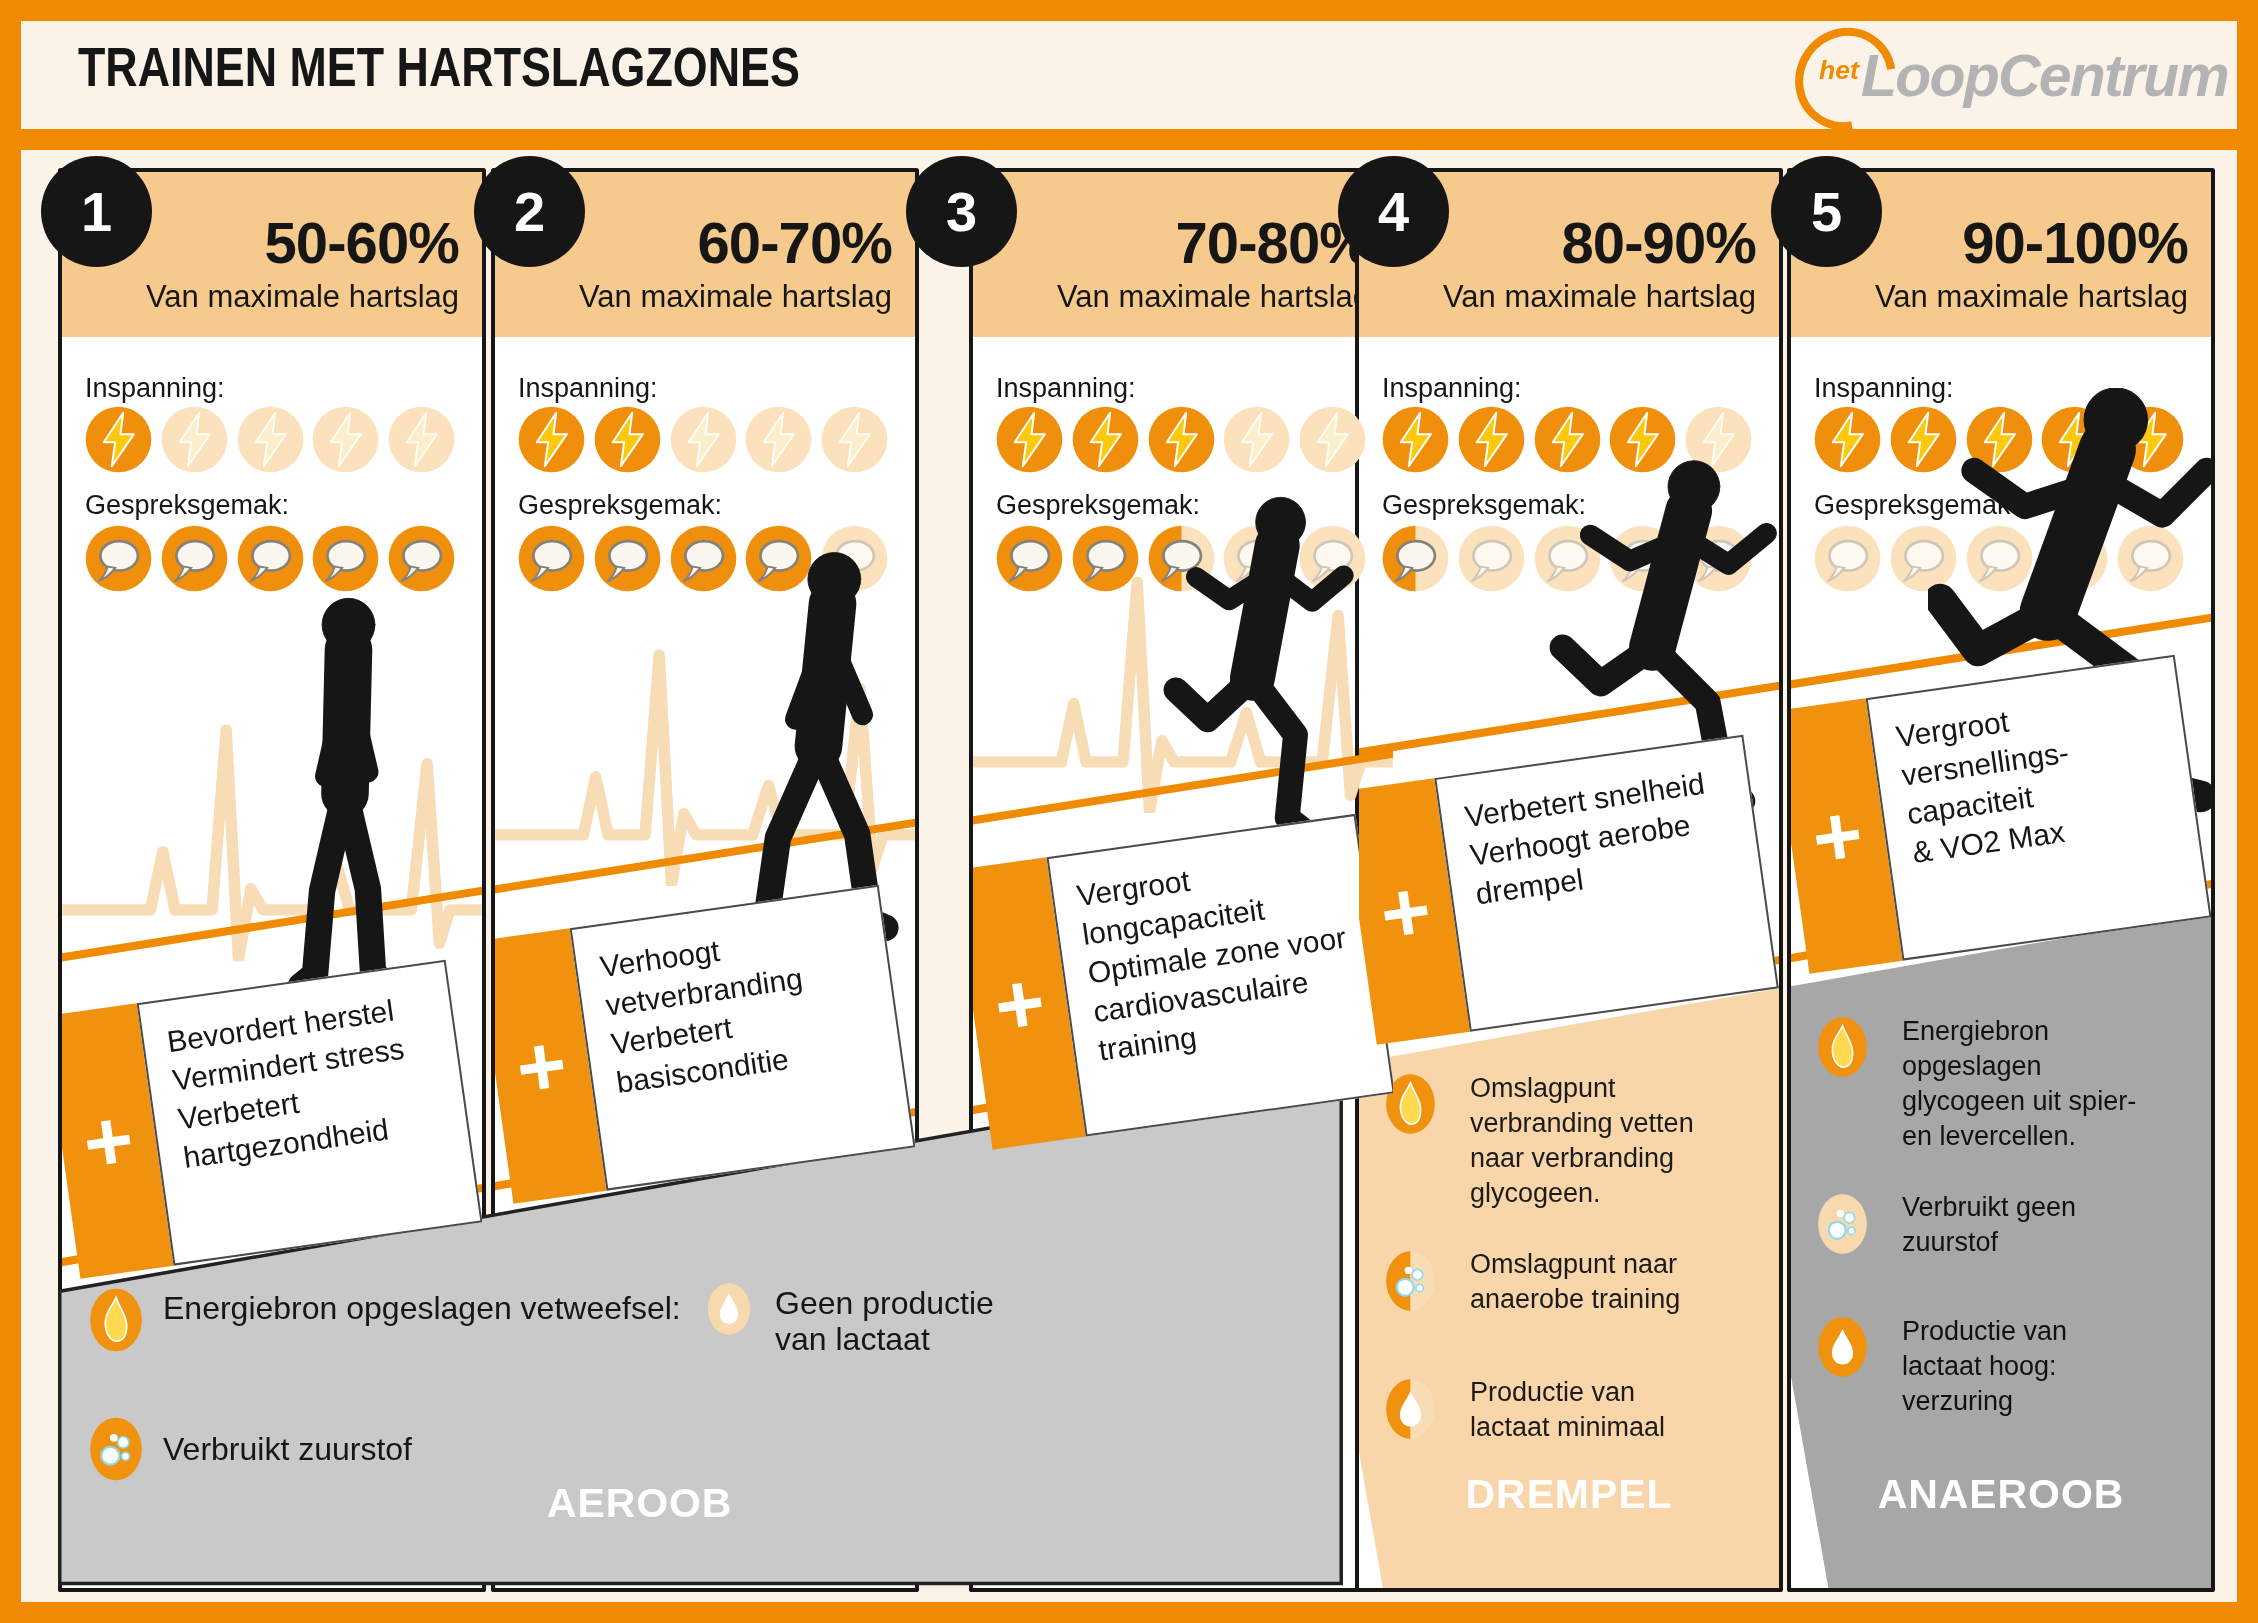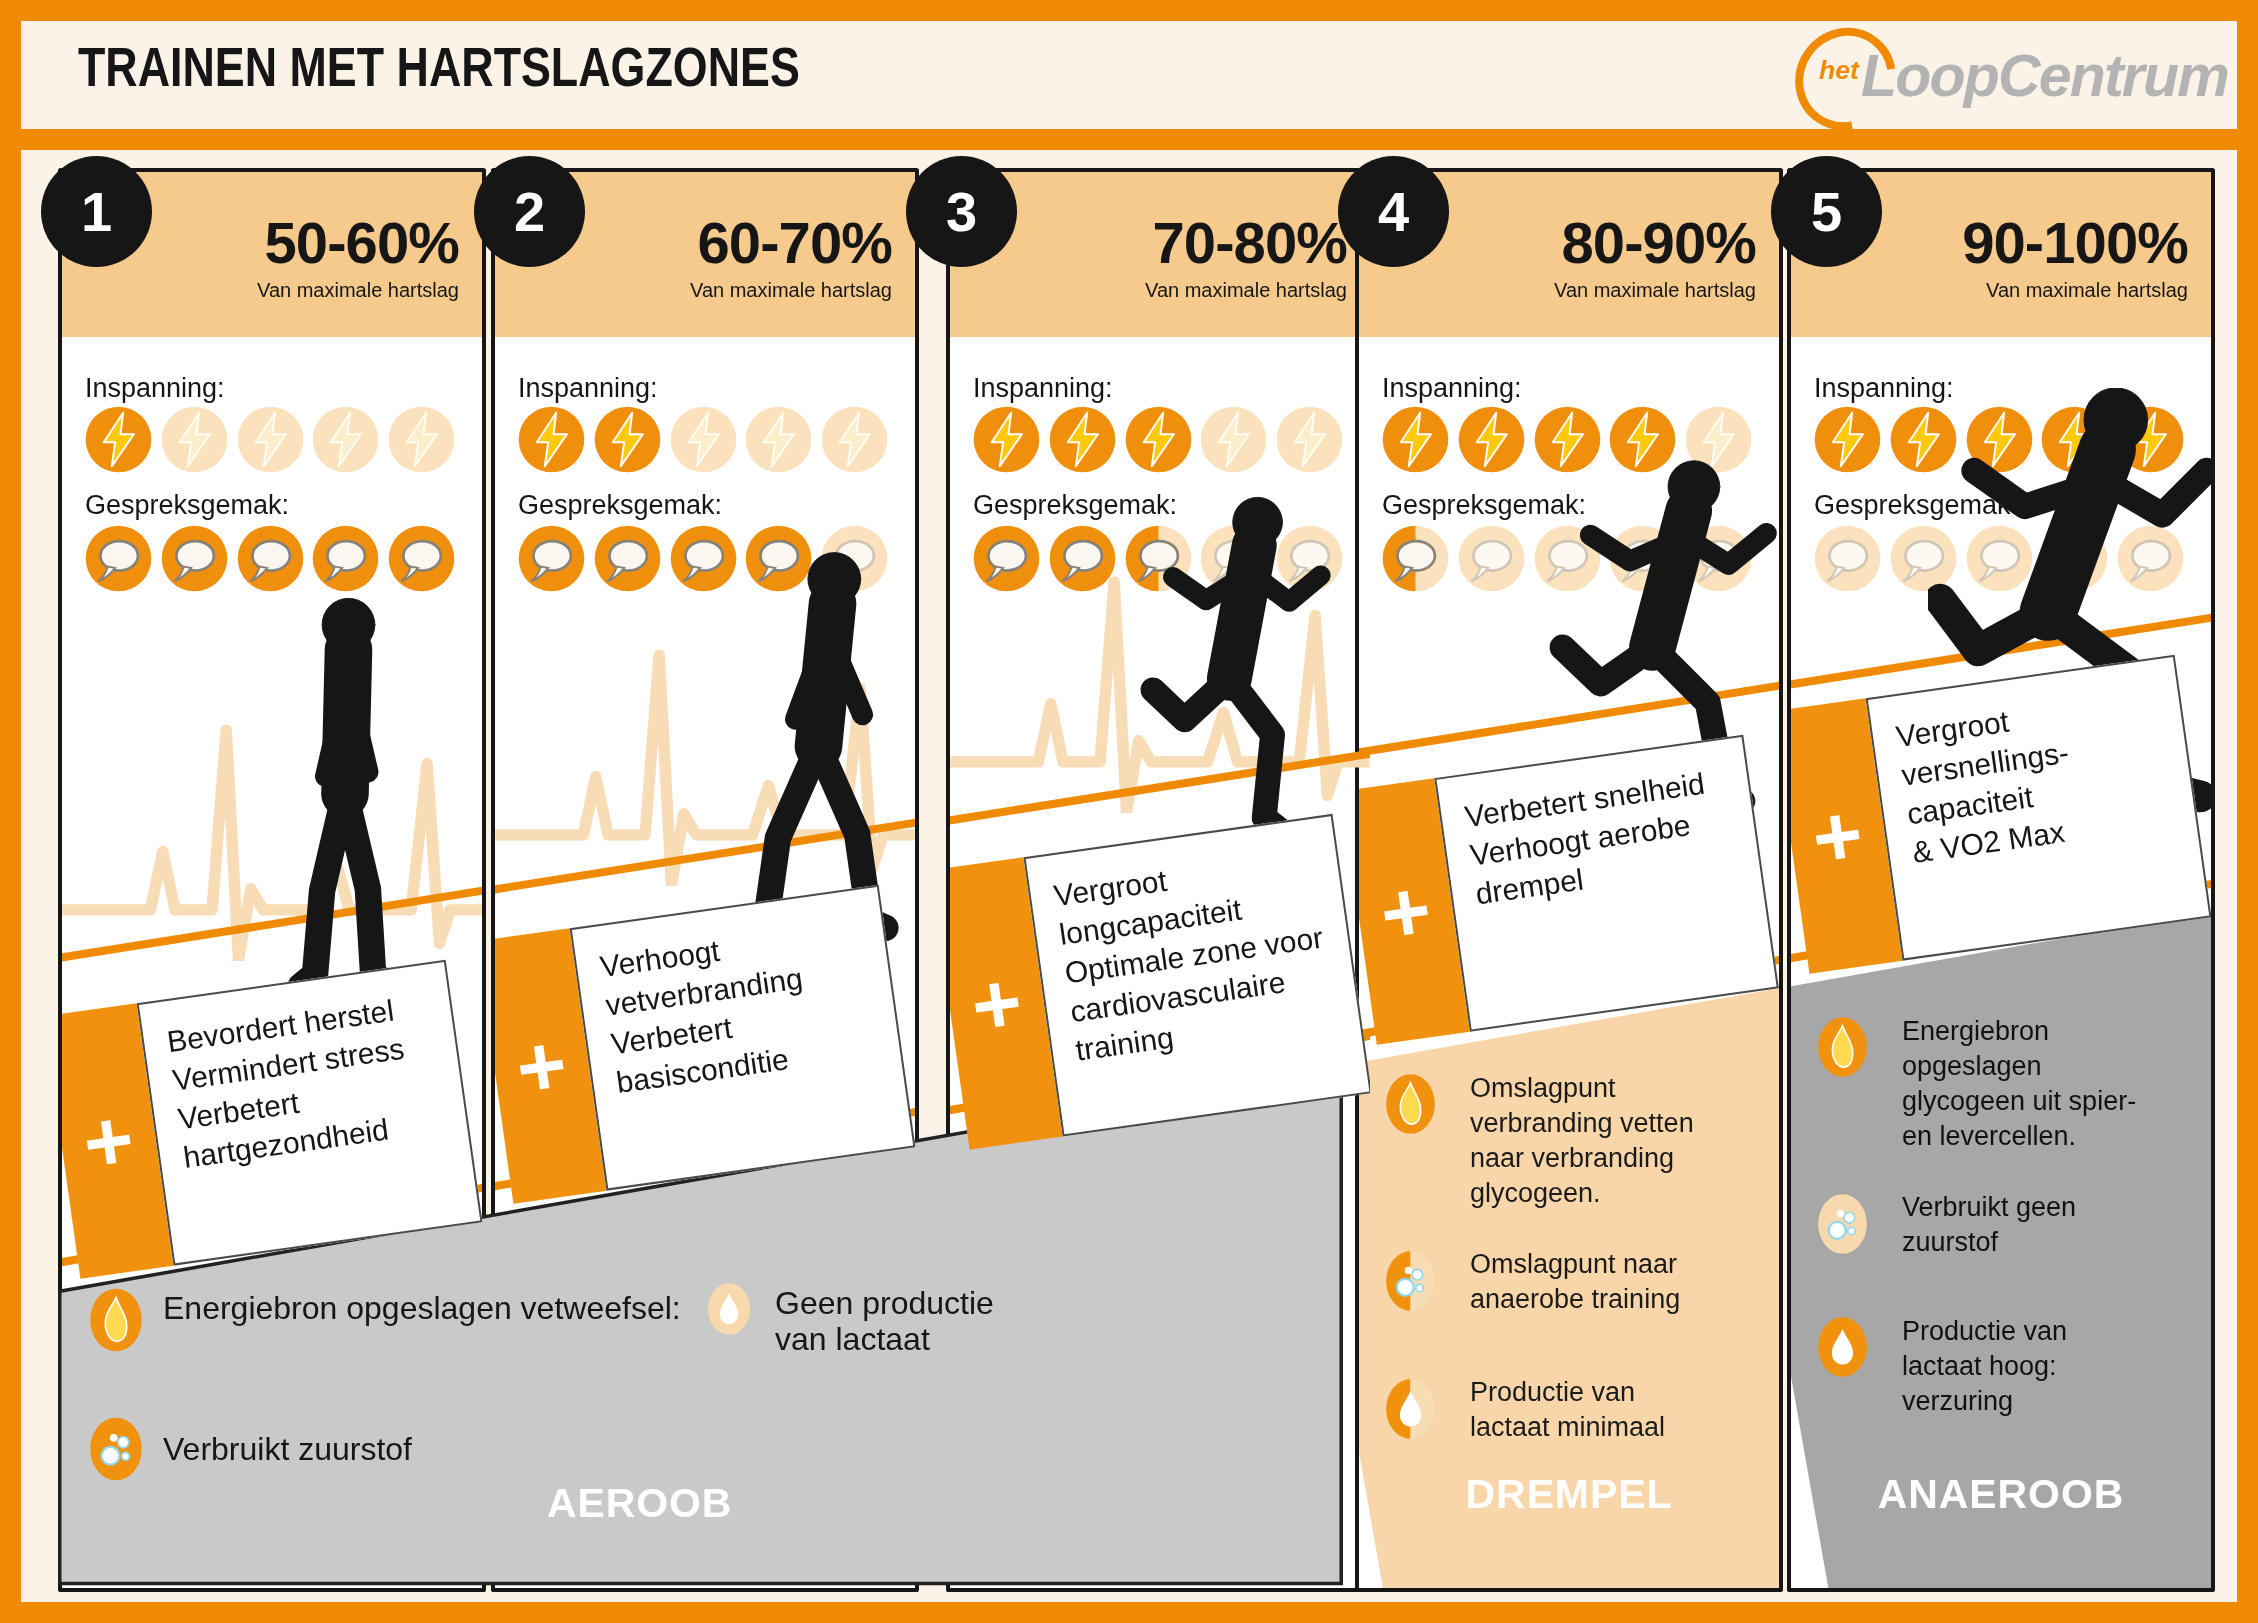--- a/index.html
+++ b/index.html
@@ -13,21 +13,21 @@
   .logo-ring{position:absolute;left:0px;top:3.5px;width:83px;height:88px;border:8.8px solid #F08A00;
         border-radius:50%;border-right-color:transparent;transform:rotate(35deg);}
   .logo-het{position:absolute;left:23px;top:32px;font-size:26.5px;font-style:italic;font-weight:bold;color:#F08A00;}
   .logo-name{position:absolute;left:65px;top:19.4px;font-size:59px;font-style:italic;font-weight:bold;
         color:#B3B3B3;letter-spacing:-1.8px;white-space:nowrap;}
   .card{position:absolute;top:168px;width:420px;height:1416px;background:#ffffff;
         border:4.4px solid #161616;border-radius:2.6px;overflow:hidden;}
   .zhead{position:absolute;left:0;top:0;right:0;height:165px;background:#F6C98C;
         text-align:right;padding:42px 23px 0 0;box-sizing:border-box;}
   .zpct{font-size:58px;font-weight:bold;letter-spacing:-0.9px;line-height:1;}
-  .zsub{font-size:20px;margin-top:7px;}
+  .zsub{font-size:31px;margin-top:7px;}
   .zlabel{position:absolute;left:23px;font-size:27px;}
   .zrow{position:absolute;left:23px;display:flex;gap:8.8px;z-index:3;}
   .icon76{width:67px;height:67px;display:block;}
   .ekg{position:absolute;left:0;width:420px;height:282px;z-index:4;}
   .figure{position:absolute;z-index:12;}
   .bandline{position:absolute;left:-72px;width:565px;height:8px;background:#F08A00;}
   .l1{transform:rotate(-9deg);z-index:6;}
   .l2{transform:rotate(-10deg);z-index:6;}
   .bfill{position:absolute;left:-71px;width:565px;height:970px;transform:rotate(-10deg);
         transform-origin:282px 0px;}
@@ -218,21 +218,21 @@
             <span class="plus">+</span>
           </div>
       <div class="bbox">
             <div class="bline">Verhoogt</div>
             <div class="bline">vetverbranding</div>
             <div class="bline">Verbetert</div>
             <div class="bline">basisconditie</div>
           </div>
     </div>
   </div>
-  <div class="card" style="left:946px">
+  <div class="card" style="left:969px">
     <div class="zhead">
       <div class="zpct">70-80%</div>
       <div class="zsub">Van maximale hartslag</div>
     </div>
     <div class="zlabel" style="top:201px">Inspanning:</div>
     <div class="zrow" style="top:234px">
           <svg class="icon76" viewBox="0 0 100 100">
     <circle cx="50" cy="50" r="49" fill="#EF8F0C"></circle>
     <polygon points="57,10 28,54 45,54 40,90 73,42 53,42" fill="#FFC90B" stroke="#FFFFFF" stroke-width="3" stroke-linejoin="round"></polygon>
           </svg>

